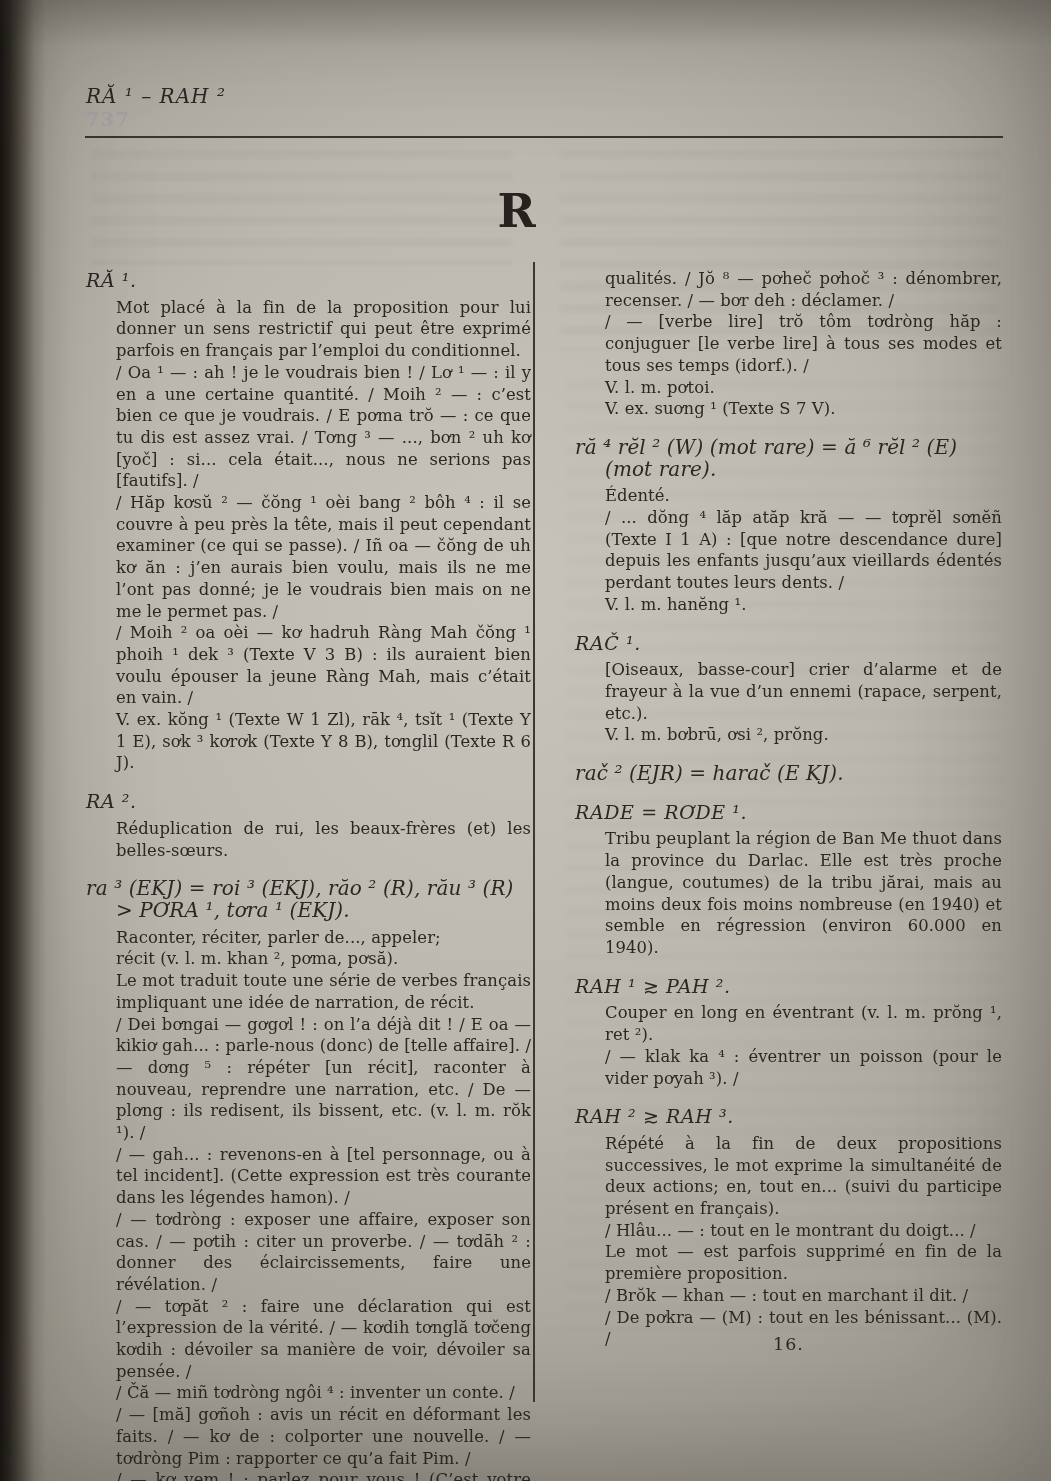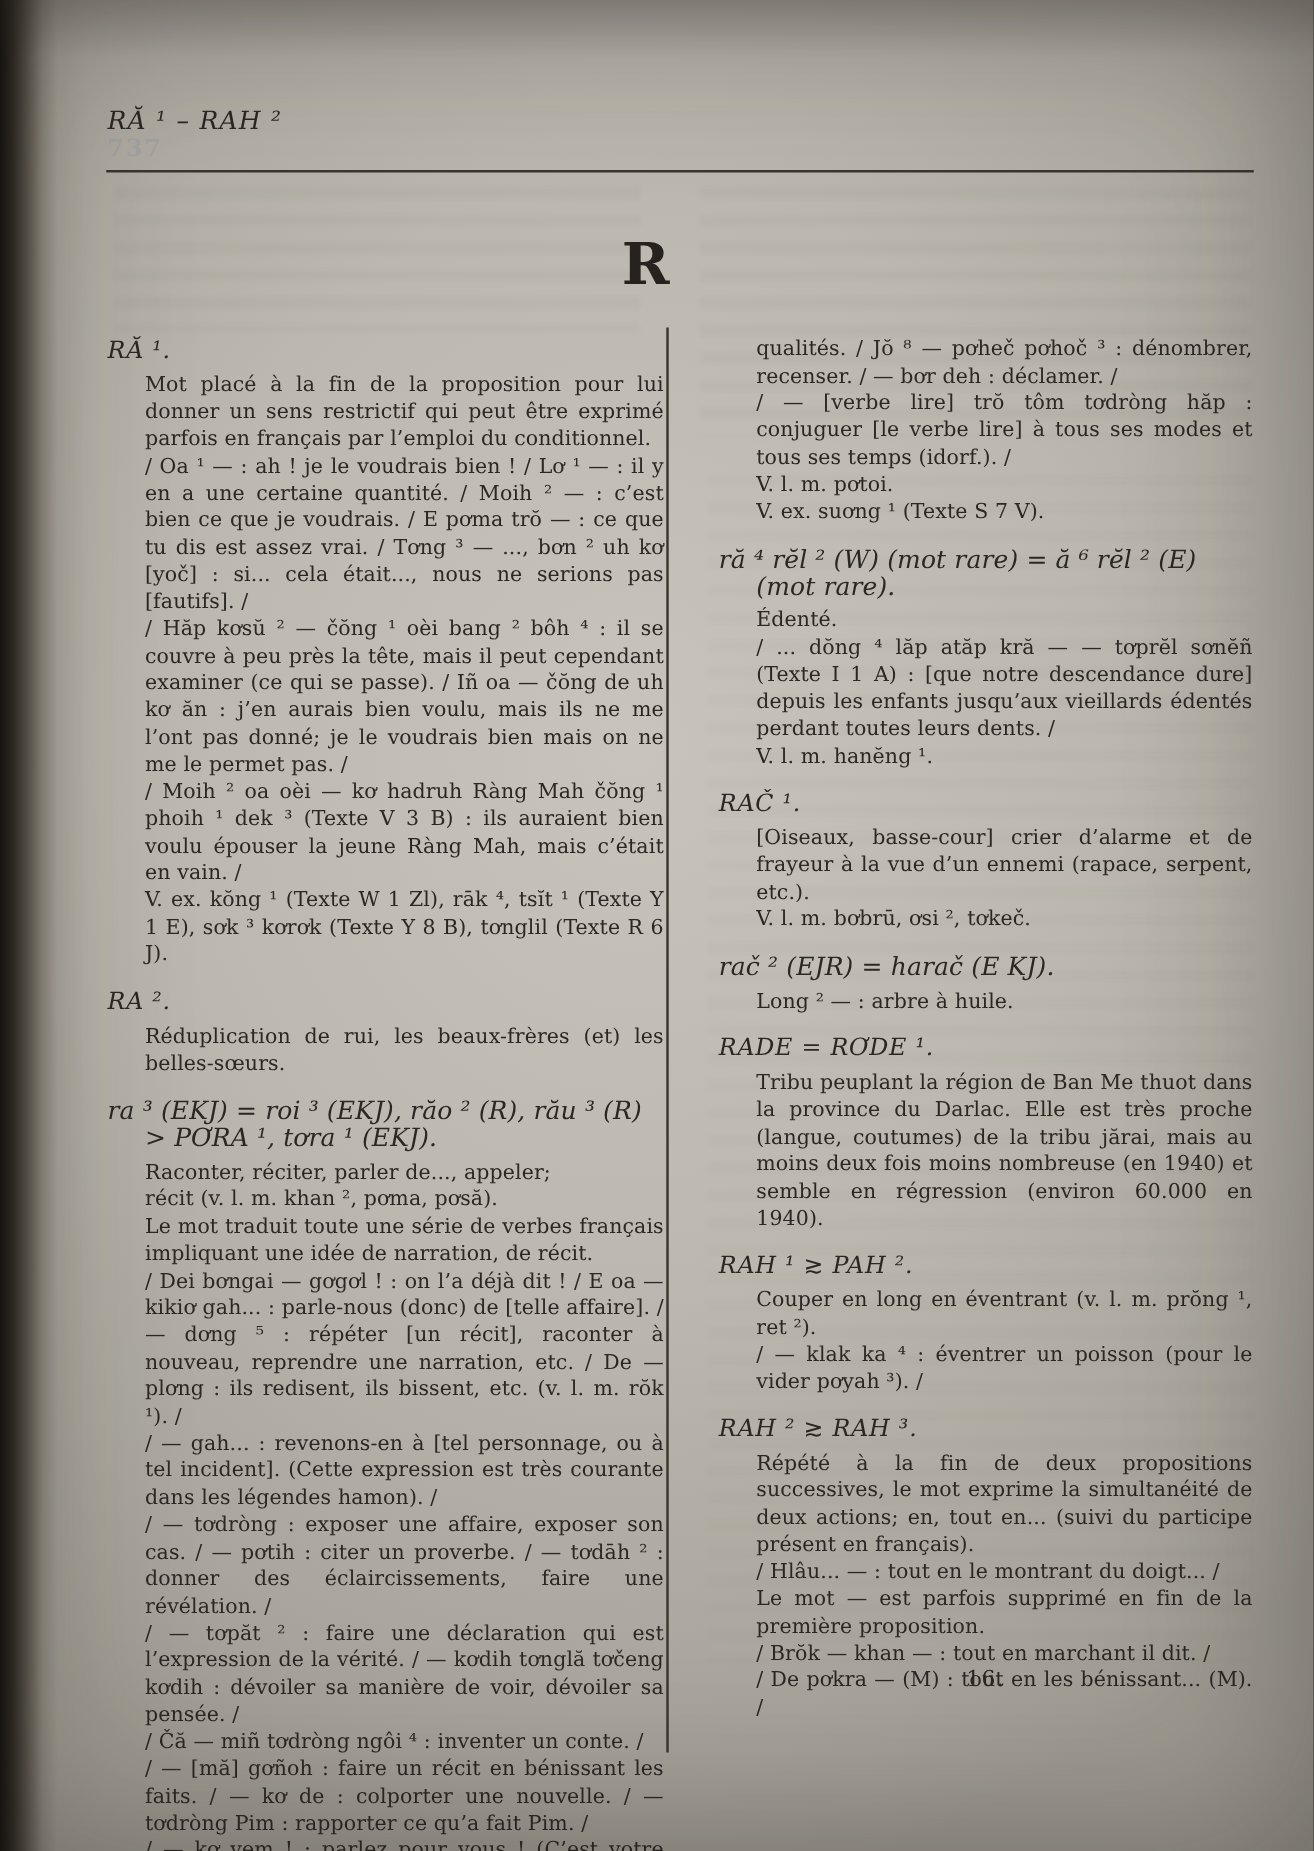--- a/index.html
+++ b/index.html
@@ -118,45 +118,44 @@
     <div class="entry">
       <div class="headword hw-lower">ra ³ (EKJ) = roi ³ (EKJ), răo ² (R), rău ³ (R) &gt; PƠRA ¹, tơra ¹ (EKJ).</div>
       <p class="body-para">Raconter, réciter, parler de..., appeler;</p>
       <p class="body-para">récit (v. l. m. khan ², pơma, pơsă).</p>
       <p class="body-para">Le mot traduit toute une série de verbes français impliquant une idée de narration, de récit.</p>
       <p class="body-para">/ Dei bơngai — gơgơl ! : on l’a déjà dit ! / E oa — kikiơ gah... : parle-nous (donc) de [telle affaire]. / — dơng ⁵ : répéter [un récit], raconter à nouveau, reprendre une narration, etc. / De — plơng : ils redisent, ils bissent, etc. (v. l. m. rŏk ¹). /</p>
       <p class="body-para">/ — gah... : revenons-en à [tel personnage, ou à tel incident]. (Cette expression est très courante dans les légendes hamon). /</p>
       <p class="body-para">/ — tơdròng : exposer une affaire, exposer son cas. / — pơtih : citer un proverbe. / — tơdāh ² : donner des éclaircissements, faire une révélation. /</p>
       <p class="body-para">/ — tơpăt ² : faire une déclaration qui est l’expression de la vérité. / — kơdih tơnglă tơčeng kơdih : dévoiler sa manière de voir, dévoiler sa pensée. /</p>
       <p class="body-para">/ Čă — miñ tơdròng ngôi ⁴ : inventer un conte. /</p>
-      <p class="body-para">/ — [mă] gơñoh : faire un récit en bénissant les faits. / — kơ de : colporter une nouvelle. / — tơdròng Pim : rapporter ce qu’a fait Pim. /</p>
+      <p class="body-para">/ — [mă] gơñoh : avis un récit en déformant les faits. / — kơ de : colporter une nouvelle. / — tơdròng Pim : rapporter ce qu’a fait Pim. /</p>
       <p class="body-para">/ — kơ yem ! : parlez pour vous ! (C’est votre avis à vous, mais ce n’est pas forcément le nôtre). /</p>
     </div>
   </div>
 <div class="col col-right" id="col1">
     <div class="entry">
       <p class="body-para">qualités. / Jŏ ⁸ — pơheč pơhoč ³ : dénombrer, recenser. / — bơr deh : déclamer. /</p>
       <p class="body-para">/ — [verbe lire] trŏ tôm tơdròng hăp : conjuguer [le verbe lire] à tous ses modes et tous ses temps (idorf.). /</p>
       <p class="body-para">V. l. m. pơtoi.</p>
       <p class="body-para">V. ex. suơng ¹ (Texte S 7 V).</p>
     </div>
     <div class="entry">
       <div class="headword hw-lower">ră ⁴ rĕl ² (W) (mot rare) = ă ⁶ rĕl ² (E) (mot rare).</div>
       <p class="body-para">Édenté.</p>
       <p class="body-para">/ ... dŏng ⁴ lăp atăp kră — — tơprĕl sơnĕñ (Texte I 1 A) : [que notre descendance dure] depuis les enfants jusqu’aux vieillards édentés perdant toutes leurs dents. /</p>
       <p class="body-para">V. l. m. hanĕng ¹.</p>
     </div>
     <div class="entry">
       <div class="headword hw-caps">RAČ ¹.</div>
       <p class="body-para">[Oiseaux, basse-cour] crier d’alarme et de frayeur à la vue d’un ennemi (rapace, serpent, etc.).</p>
-      <p class="body-para">V. l. m. bơbrū, ơsi ², tơkeč.</p>
+      <p class="body-para">V. l. m. bơbrū, ơsi ², prŏng.</p>
     </div>
     <div class="entry">
       <div class="headword hw-lower">rač ² (EJR) = harač (E KJ).</div>
-      <p class="body-para">Long ² — : arbre à huile.</p>
     </div>
     <div class="entry">
       <div class="headword hw-caps">RADE = RƠDE ¹.</div>
       <p class="body-para">Tribu peuplant la région de Ban Me thuot dans la province du Darlac. Elle est très proche (langue, coutumes) de la tribu jărai, mais au moins deux fois moins nombreuse (en 1940) et semble en régression (environ 60.000 en 1940).</p>
     </div>
     <div class="entry">
       <div class="headword hw-caps">RAH ¹ ≳ PAH ².</div>
       <p class="body-para">Couper en long en éventrant (v. l. m. prŏng ¹, ret ²).</p>
       <p class="body-para">/ — klak ka ⁴ : éventrer un poisson (pour le vider pơyah ³). /</p>
     </div>

